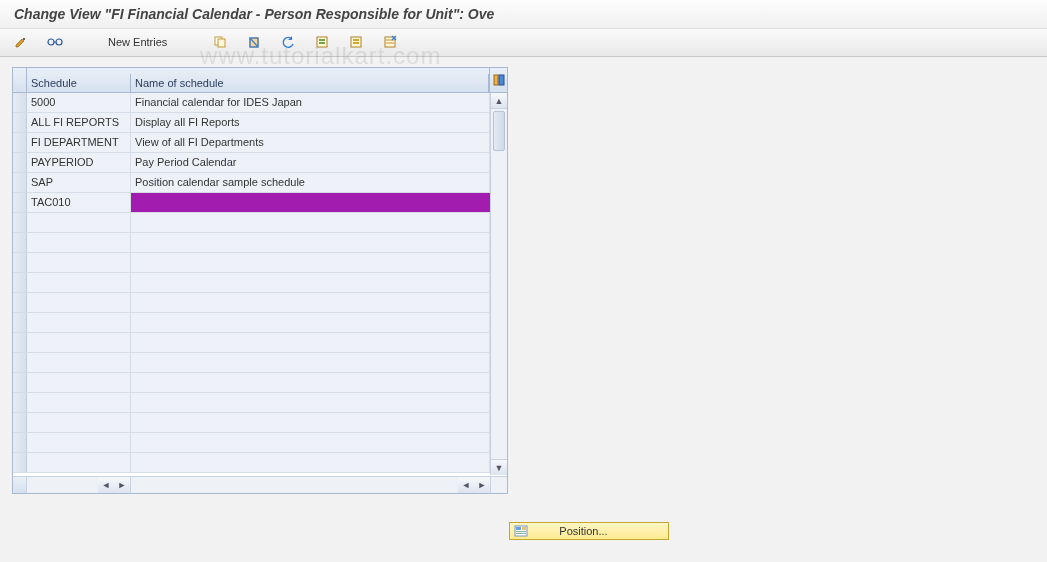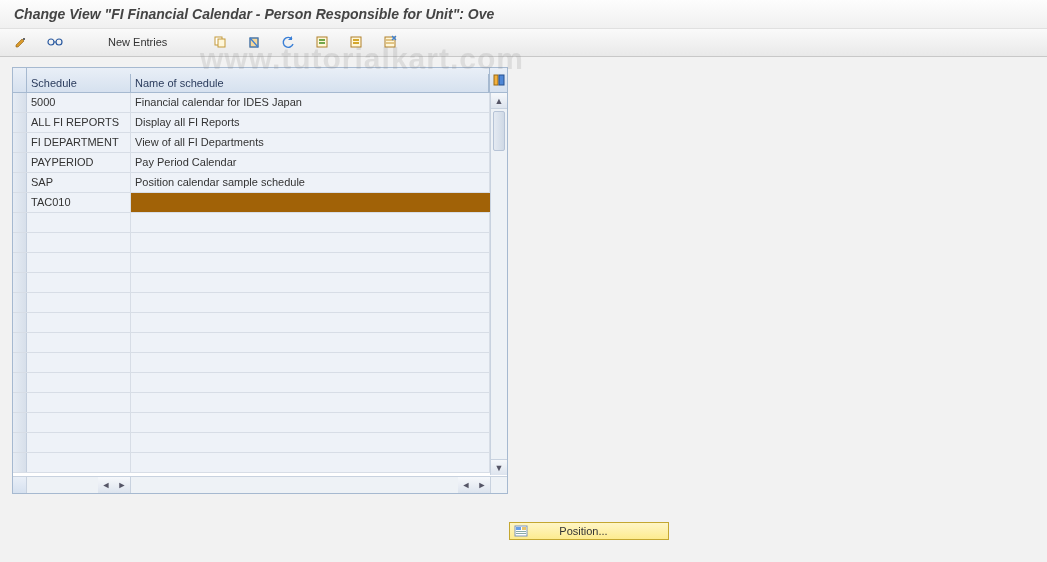--- a/index.html
+++ b/index.html
@@ -11,22 +11,22 @@
     color: #333;
     position: relative;
     width: 1047px;
     height: 562px;
     overflow: hidden;
   }
   .watermark {
     position: absolute;
     top: 42px;
     left: 200px;
-    font-size: 30px;
-    font-weight: bold;
+    font-size: 24px;
+    font-weight: normal;
     color: rgba(128,128,128,0.18);
     letter-spacing: 1px;
     font-family: Arial, sans-serif;
     z-index: 50;
     pointer-events: none;
   }
   .page-title {
     font-family: Arial, sans-serif;
     font-size: 14px;
     font-weight: bold;
@@ -100,21 +100,21 @@
   }
   .grid-body {
     position: relative;
     height: 400px;
     overflow: hidden;
   }
   .row {
     display: flex;
     border-bottom: 1px solid #d7dde6;
     height: 20px;
-    background: #a16207;
+    background: #a21caf;
   }
   .row:nth-child(odd) { background: #f4f6fa; }
   .row .rowsel {
     width: 14px;
     background: linear-gradient(to right,#e6ecf4,#d7dfea);
     border-right: 1px solid #c3cedd;
     cursor: pointer;
   }
   .cell {
     padding: 3px 4px;

